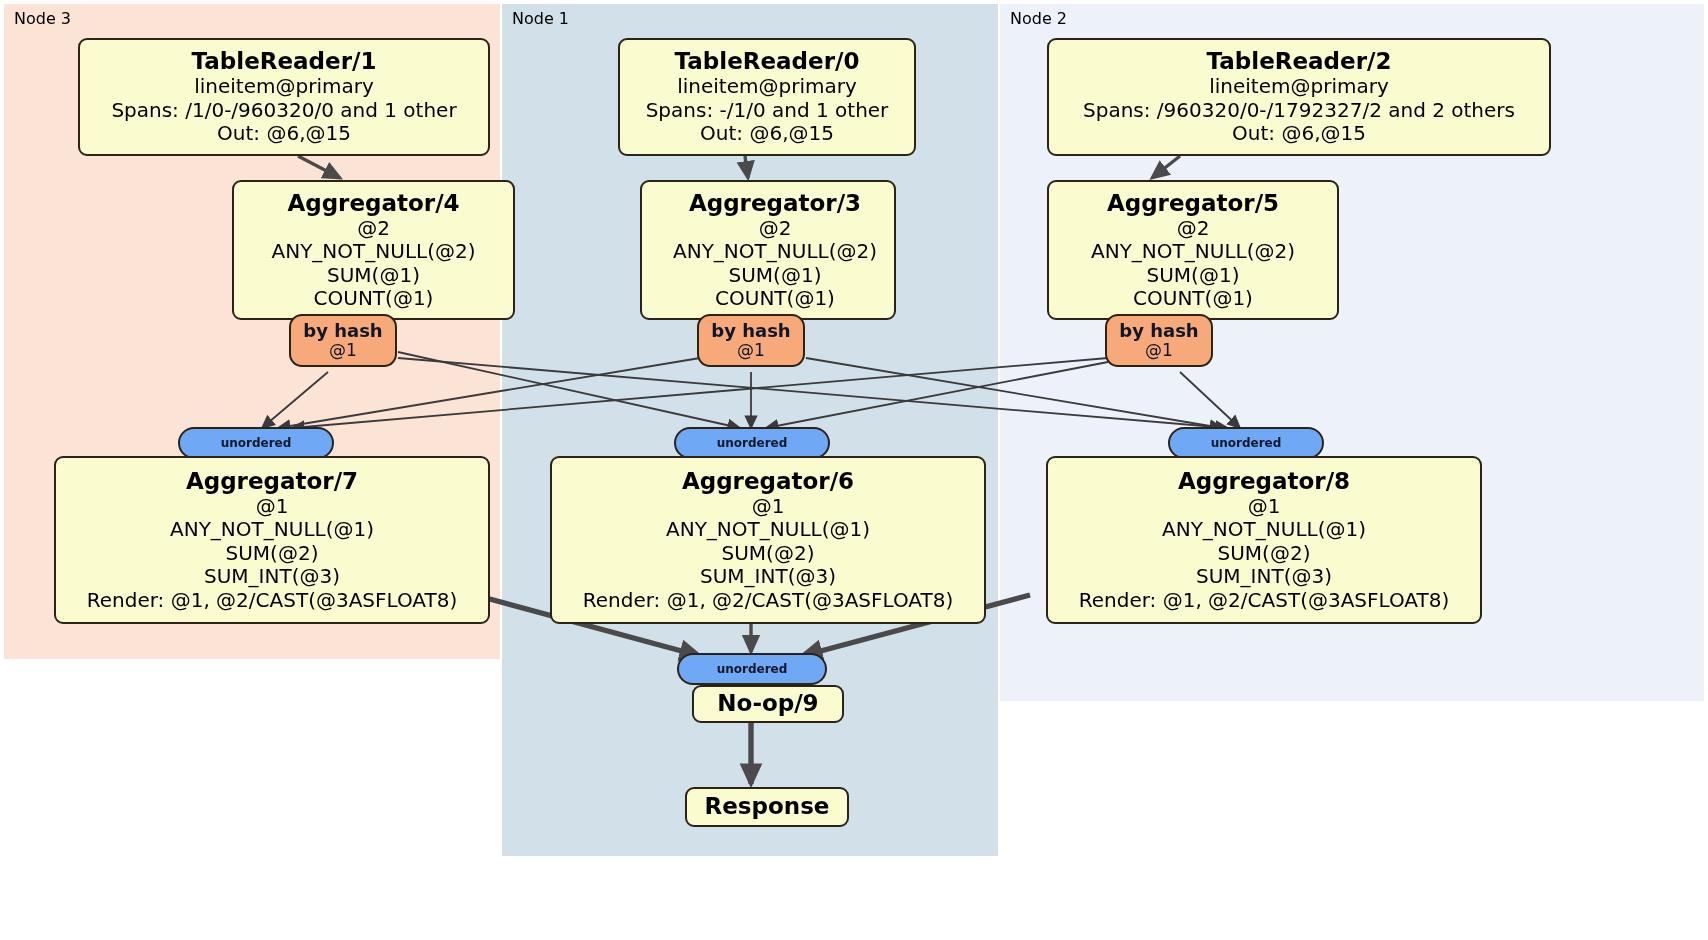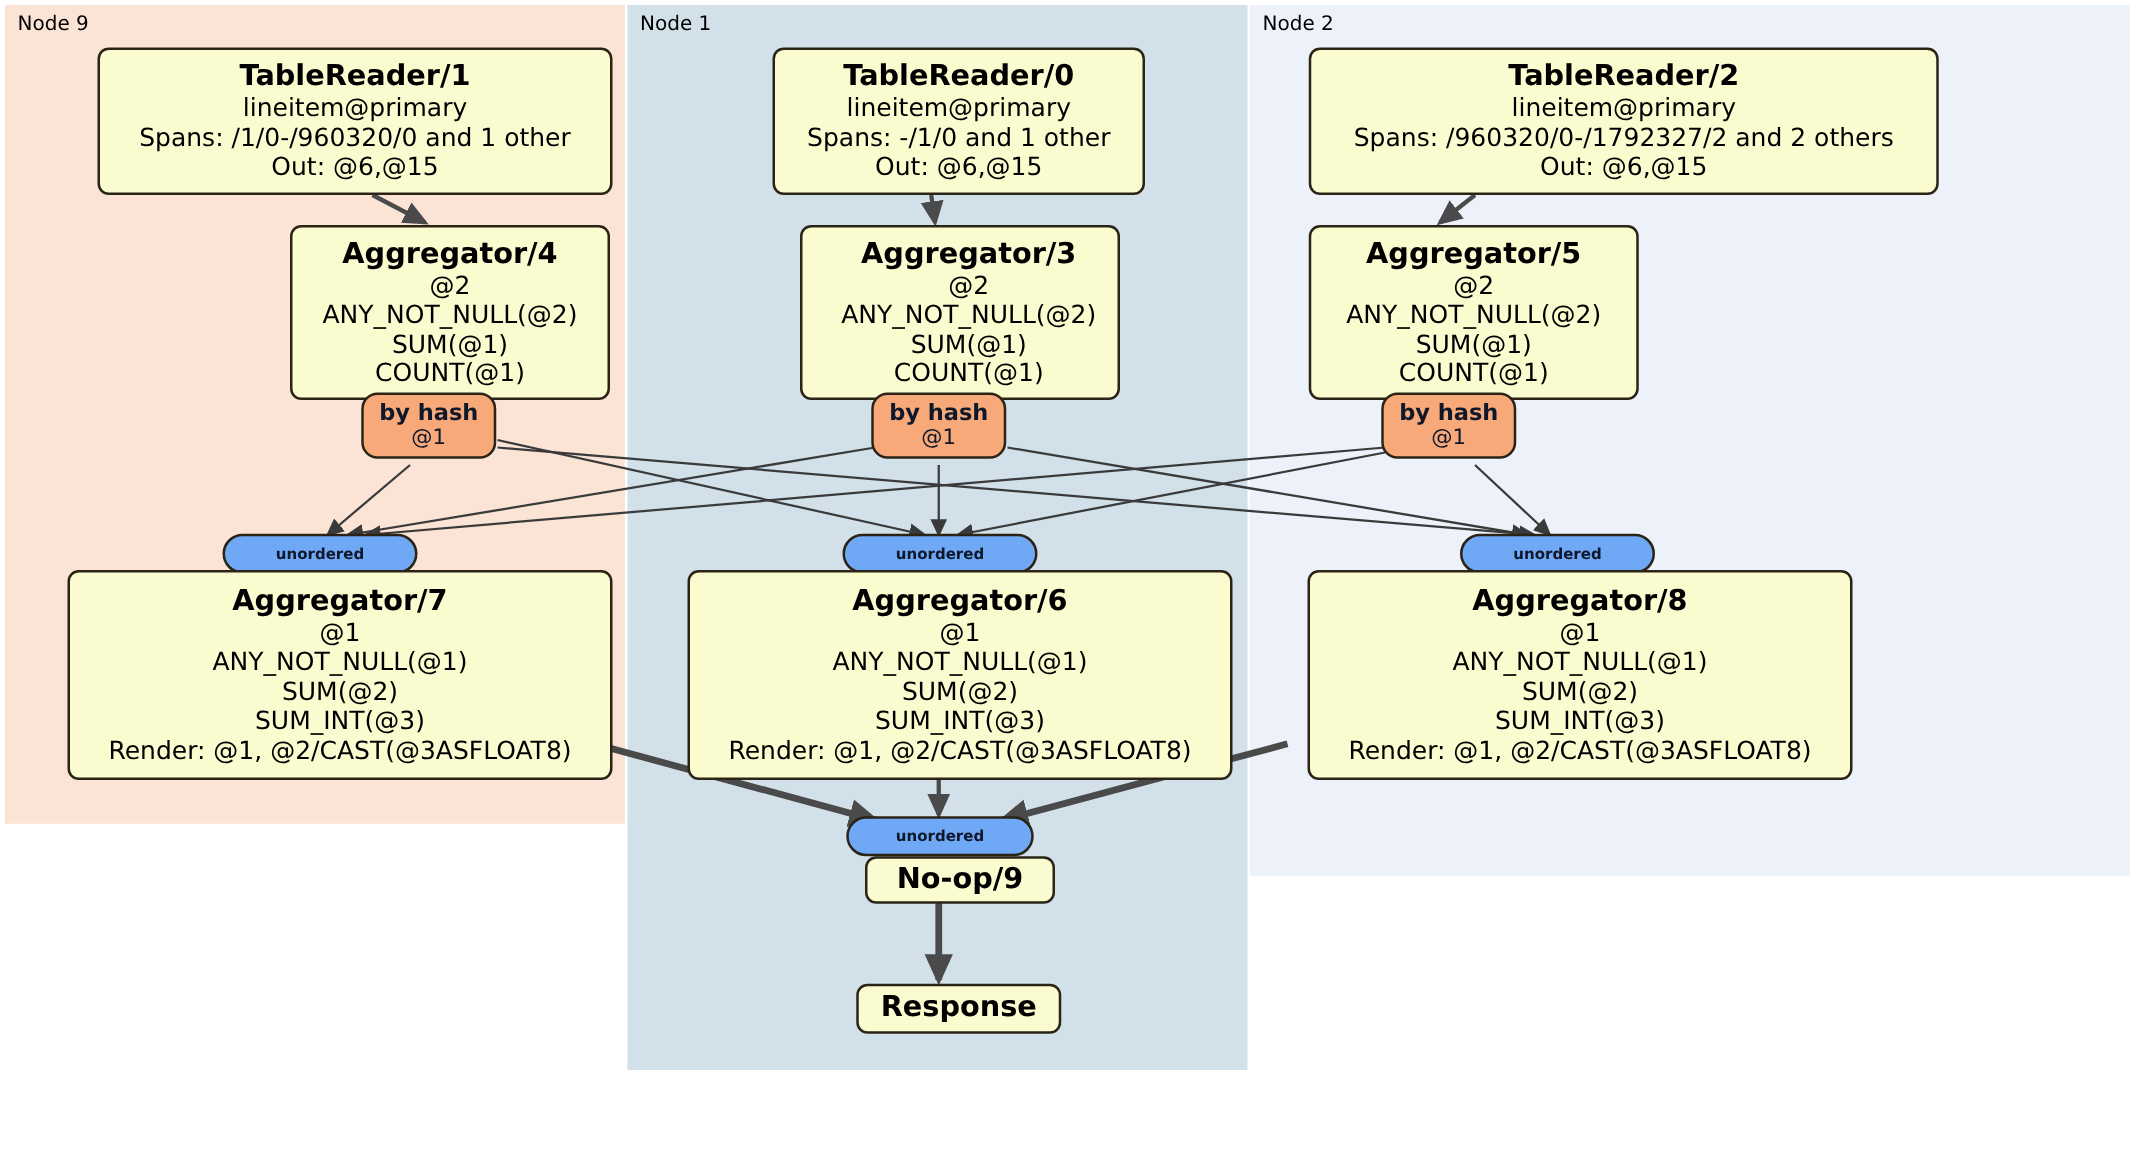--- a/index.html
+++ b/index.html
@@ -122,21 +122,21 @@
     stroke-width: 5.4;
     fill: none;
   }
 </style>
 </head>
 <body>
 
 <div id="canvas">
 
   <div class="panel" style="left:4px; top:4px; width:496px; height:655px; background:#fbe3d5;">
-    <span class="panel-label">Node 9</span>
+    <span class="panel-label">Node 3</span>
   </div>
 
   <div class="panel" style="left:502px; top:4px; width:496px; height:852px; background:#d2e0ea;">
     <span class="panel-label">Node 1</span>
   </div>
 
   <div class="panel" style="left:1000px; top:4px; width:704px; height:697px; background:#ecf1fa;">
     <span class="panel-label">Node 2</span>
   </div>
 
@@ -190,37 +190,37 @@
     <div class="detail">Out: @6,@15</div>
   </div>
 
   <div class="box" style="left:1031px; top:38px; width:504px; height:118px;">
     <div class="title">TableReader/2</div>
     <div class="detail">lineitem@primary</div>
     <div class="detail">Spans: /960320/0-/1792327/2 and 2 others</div>
     <div class="detail">Out: @6,@15</div>
   </div>
 
-  <div class="box" style="left:216px; top:180px; width:256px; height:140px;">
+  <div class="box" style="left:216px; top:180px; width:283px; height:140px;">
     <div class="title">Aggregator/4</div>
     <div class="detail">@2</div>
     <div class="detail">ANY_NOT_NULL(@2)</div>
     <div class="detail">SUM(@1)</div>
     <div class="detail">COUNT(@1)</div>
   </div>
 
   <div class="box" style="left:624px; top:180px; width:256px; height:140px;padding-left:24px;">
     <div class="title">Aggregator/3</div>
     <div class="detail">@2</div>
     <div class="detail">ANY_NOT_NULL(@2)</div>
     <div class="detail">SUM(@1)</div>
     <div class="detail">COUNT(@1)</div>
   </div>
 
-  <div class="box" style="left:1031px; top:180px; width:264px; height:140px;">
+  <div class="box" style="left:1031px; top:180px; width:292px; height:140px;">
     <div class="title">Aggregator/5</div>
     <div class="detail">@2</div>
     <div class="detail">ANY_NOT_NULL(@2)</div>
     <div class="detail">SUM(@1)</div>
     <div class="detail">COUNT(@1)</div>
   </div>
 
   <div class="badge badge-hash" style="left:289px; top:314px; width:108px; height:53px;">
     <div class="b-title">by hash</div>
     <div class="b-sub">@1</div>

